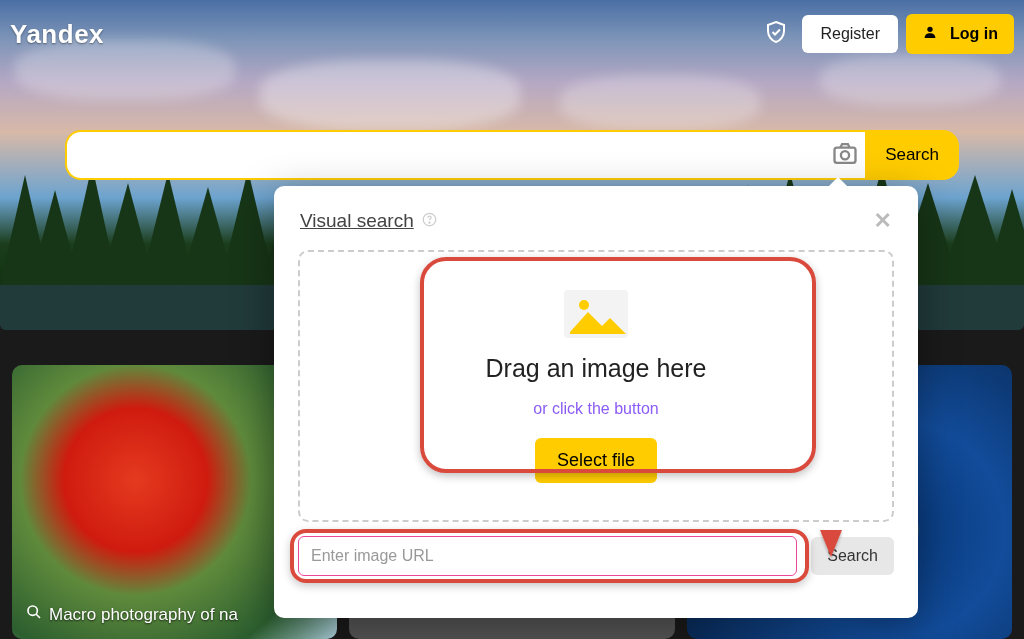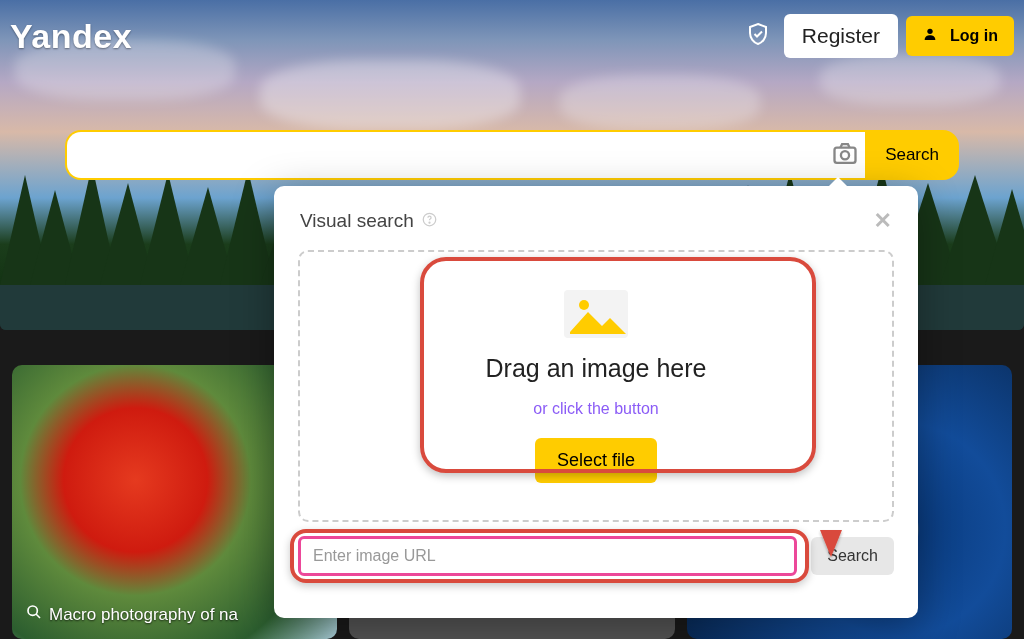--- a/index.html
+++ b/index.html
@@ -30,28 +30,28 @@
     .c3 { width: 200px; height: 55px; left: 560px; top: 75px; }
     .c4 { width: 180px; height: 50px; left: 820px; top: 55px; }
     .trees { position: absolute; bottom: 0; left: 0; right: 0; height: 175px; }
     .trees svg { width: 100%; height: 100%; }
 
     .topbar {
       position: absolute; top: 14px; left: 10px; right: 10px;
       display: flex; align-items: center;
     }
     .logo {
-      color: #fff; font-size: 34px; font-weight: 700;
+      color: #fff; font-size: 26px; font-weight: 700;
       margin-right: auto; letter-spacing: 0.5px;
       text-shadow: 0 1px 2px rgba(0,0,0,0.4);
     }
     .shield { margin-right: 14px; }
     .btn-register {
       background: #fff; border: none; border-radius: 6px;
-      padding: 10px 18px; font-size: 21px; color: #222; font-weight: 500;
+      padding: 10px 18px; font-size: 16px; color: #222; font-weight: 500;
       cursor: pointer; margin-right: 8px;
     }
     .btn-login {
       background: #ffcc00; border: none; border-radius: 6px;
       padding: 10px 16px; font-size: 16px; color: #000; font-weight: 600;
       cursor: pointer; display: inline-flex; align-items: center; gap: 12px;
     }
 
     .searchbar {
       position: absolute; left: 65px; right: 65px; top: 130px;
@@ -100,21 +100,21 @@
       box-shadow: 0 10px 40px rgba(0,0,0,0.35);
     }
     .popup::before {
       content: ''; position: absolute; top: -9px; right: 70px;
       width: 0; height: 0; border-left: 10px solid transparent;
       border-right: 10px solid transparent; border-bottom: 10px solid #fff;
     }
     .popup-header {
       padding: 22px 26px 12px; display: flex; align-items: center;
     }
-    .popup-title { font-size: 19px; color: #444; }
+    .popup-title { font-size: 19px; color: #444; text-decoration: underline; }
     .help-icon { margin-left: 8px; color: #ccc; font-size: 14px; }
     .close-btn {
       margin-left: auto; background: none; border: none;
       font-size: 22px; color: #bbb; cursor: pointer; font-weight: 700;
     }
     .dropzone {
       margin: 4px 24px 14px; height: 272px;
       border: 2px dashed #ccc; border-radius: 10px; position: relative;
       display: flex; flex-direction: column; align-items: center;
       justify-content: center;
@@ -130,21 +130,21 @@
       position: absolute; border: 4px solid #d94a3d;
       border-radius: 26px; pointer-events: none;
       box-shadow: 0 3px 8px rgba(0,0,0,0.25);
     }
     .anno-1 { left: 120px; top: 5px; width: 396px; height: 216px; }
     .url-row {
       margin: 0 24px; display: flex; align-items: center; gap: 14px;
       position: relative;
     }
     .url-input {
-      flex: 1; height: 40px; border: 3px solid #ec4899; border-radius: 6px;
+      flex: 1; height: 40px; border: 1px solid #ec4899; border-radius: 6px;
       padding: 0 12px; font-size: 16px; color: #333; outline: none;
     }
     .url-input::placeholder { color: #999; }
     .url-search {
       background: #e7e7e7; border: none; border-radius: 6px;
       padding: 10px 16px; font-size: 16px; color: #333; cursor: pointer;
     }
     .anno-2 {
       position: absolute; left: -8px; top: -7px;
       width: 519px; height: 54px;

